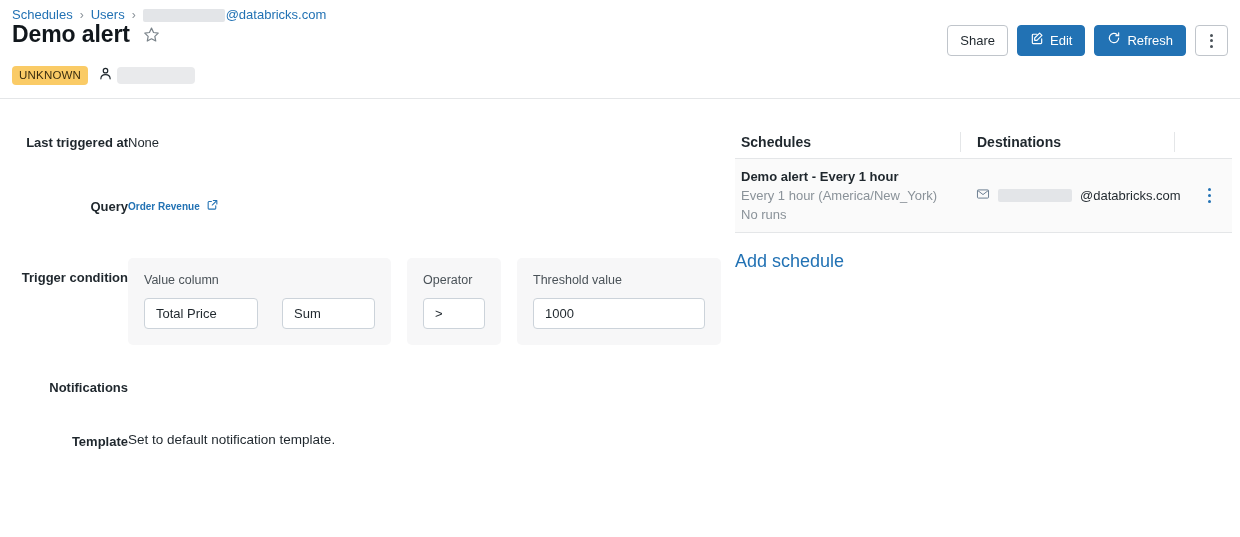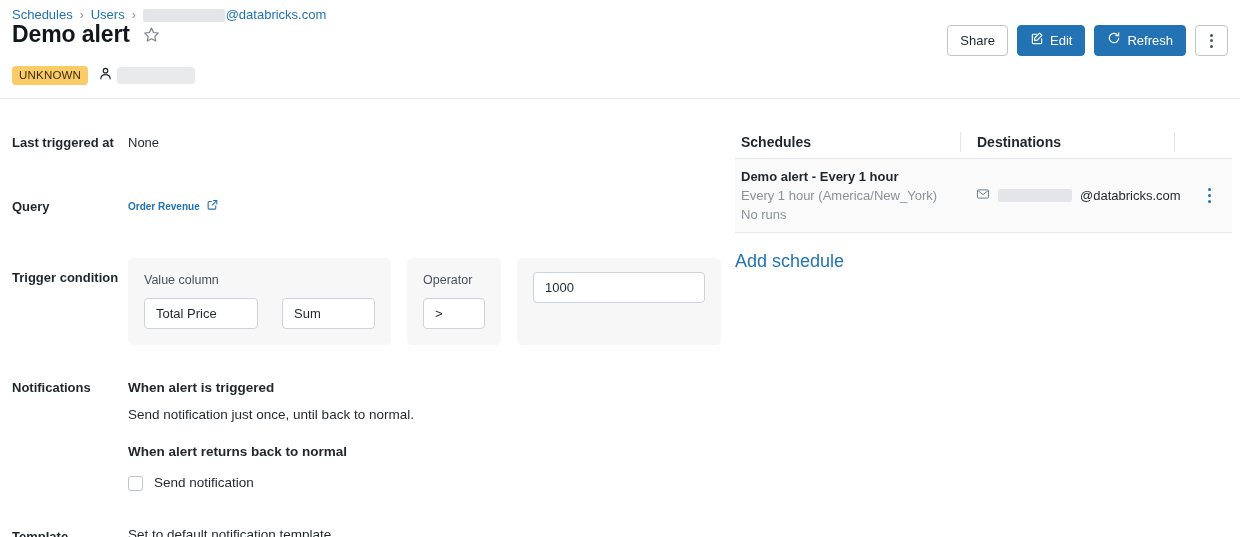--- a/index.html
+++ b/index.html
@@ -86,21 +86,21 @@
     position: absolute; left: 0; right: 0; top: 98px;
     height: 1px; background: #e4e6e8;
   }
 
   
   .details { position: absolute; left: 12px; top: 112px; width: 715px; }
   .row { display: flex; align-items: flex-start; }
   .row-label {
     width: 116px; flex: 0 0 116px;
     font-size: 13px; font-weight: bold; color: #1f272d;
-    line-height: 18px; padding-top: 2px;
+    line-height: 18px; padding-top: 2px; text-align: right;
   }
   .row-value { font-size: 13px; color: #1f272d; line-height: 18px; }
 
   .r-last { height: 62px; }
   .r-last .row-label { padding-top: 22px; }
   .r-last .row-value { padding-top: 22px; }
 
   .r-query { height: 58px; }
   .r-query .row-label { padding-top: 24px; }
   .query-link-wrap { padding-top: 22px; }
@@ -303,39 +303,31 @@
         </div>
 
         <div class="cond-card">
           <div class="cond-title">Operator</div>
           <div class="cond-fields">
             <div class="field f-op">&gt;</div>
           </div>
         </div>
 
         <div class="cond-card">
+          <div class="cond-title">Threshold value</div>
           <div class="cond-fields">
             <div class="field f-threshold">1000</div>
           </div>
         </div>
 
       </div>
     </div>
 
     <div class="row r-notif">
       <div class="row-label">Notifications</div>
-      <div class="notif-body">
-        <div class="notif-head">When alert is triggered</div>
-        <div class="notif-text">Send notification just once, until back to normal.</div>
-        <div class="notif-head notif-head-2">When alert returns back to normal</div>
-        <div class="check-row">
-          <span class="checkbox"></span>
-          <span class="check-label">Send notification</span>
-        </div>
-      </div>
     </div>
 
     <div class="row r-template">
       <div class="row-label">Template</div>
       <div class="row-value">Set to default notification template.</div>
     </div>
 
   </div>
 
   <div class="sched-panel">

